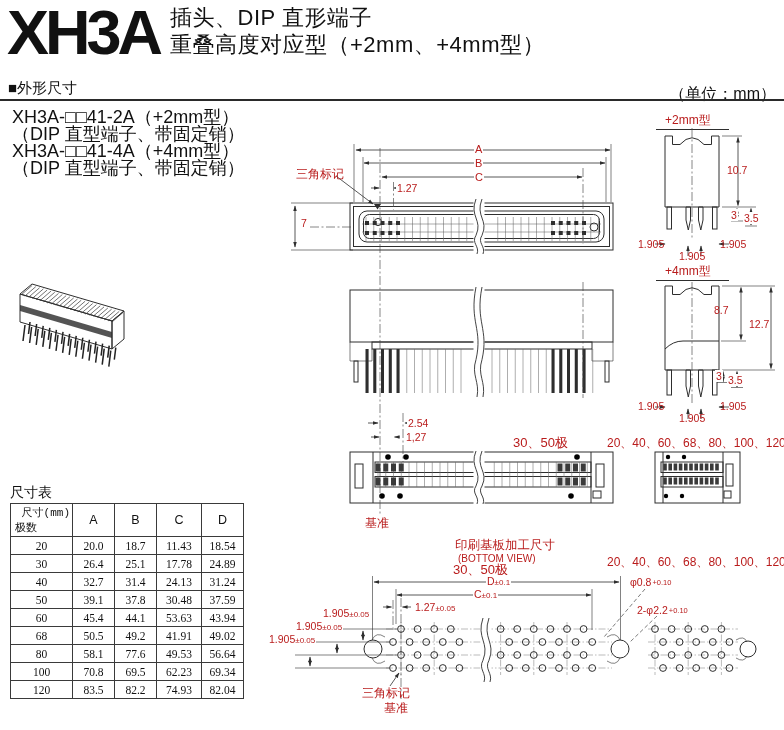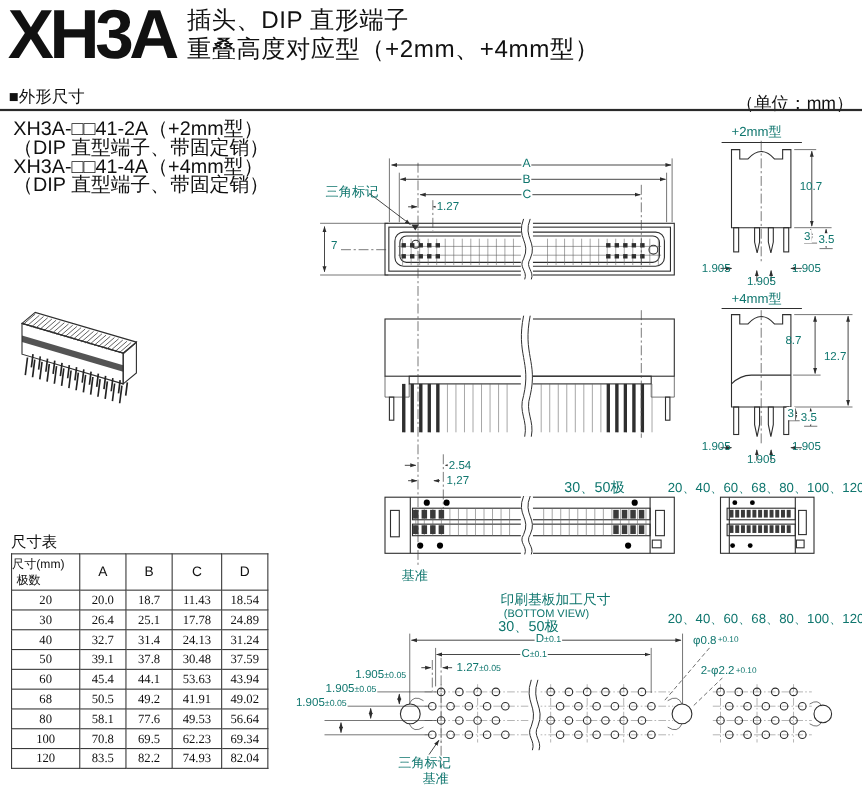--- a/index.html
+++ b/index.html
@@ -20,21 +20,21 @@
   .dashdot line{stroke:#444;stroke-width:.65;stroke-dasharray:9 2.5 2 2.5}
   .dashdot2 line{stroke:#777;stroke-width:.5;stroke-dasharray:7 2 1.5 2}
   .dash line{stroke:#444;stroke-width:.7;stroke-dasharray:4 2.5}
   #ah path{fill:#2e2e2e}
   .wfill{fill:#fff;stroke:none}
   .wln{fill:none;stroke:#2e2e2e;stroke-width:.9}
   #iso-hatch line{stroke:#333;stroke-width:.7}
   #iso-pins line{stroke:#222;stroke-width:1.5}
 
   
-  .lbl{position:absolute;white-space:nowrap;font-size:11px;line-height:1.15;color:#0f766e}
+  .lbl{position:absolute;white-space:nowrap;font-size:11px;line-height:1.15;color:#b91c1c}
   .s10{font-size:10.5px}
   .cjk{font-size:12px}
   .cjk13{font-size:13px}
   .bgw{background:#fff;padding:0 1px}
   .tol{font-size:8px}
   .stack{display:inline-flex;flex-direction:row;line-height:1;font-size:7.5px;
          text-align:left;vertical-align:1px;margin-left:1px}
 
   
   .series{position:absolute;left:7px;top:-4px;font-size:63px;font-weight:bold;letter-spacing:-4px}
@@ -45,22 +45,22 @@
   .models{position:absolute;left:12px;top:109px;font-size:18px;line-height:17px}
 
   
   .tbl-caption{position:absolute;left:10px;top:484px;font-size:14px}
   table.dims{position:absolute;left:10px;top:503px;border-collapse:collapse;
              font-family:"Liberation Serif",serif}
   .dims th,.dims td{border:1px solid #3a3a3a;text-align:center;font-weight:normal}
   .dims th{font-family:"Liberation Sans",sans-serif;font-size:12.5px;height:31px}
   .dims td{font-size:11.5px;height:18px;padding:0 2px}
   .cw0{width:62px}.cw{width:42px}
-  .corner .ct{display:block;text-align:left;font-size:11px;padding:1px 2px 0 0;
-              font-family:Liberation Sans, sans-serif}
+  .corner .ct{display:block;text-align:right;font-size:11px;padding:1px 2px 0 0;
+              font-family:Liberation Mono, monospace}
   .corner .cb{display:block;text-align:left;font-size:11px;padding:0 0 1px 4px;
               font-family:"Liberation Sans",sans-serif}
 </style>
 </head>
 <body>
 
 <div class="page">
 
   <div class="series">XH3A</div>
   <div class="subtitle">

